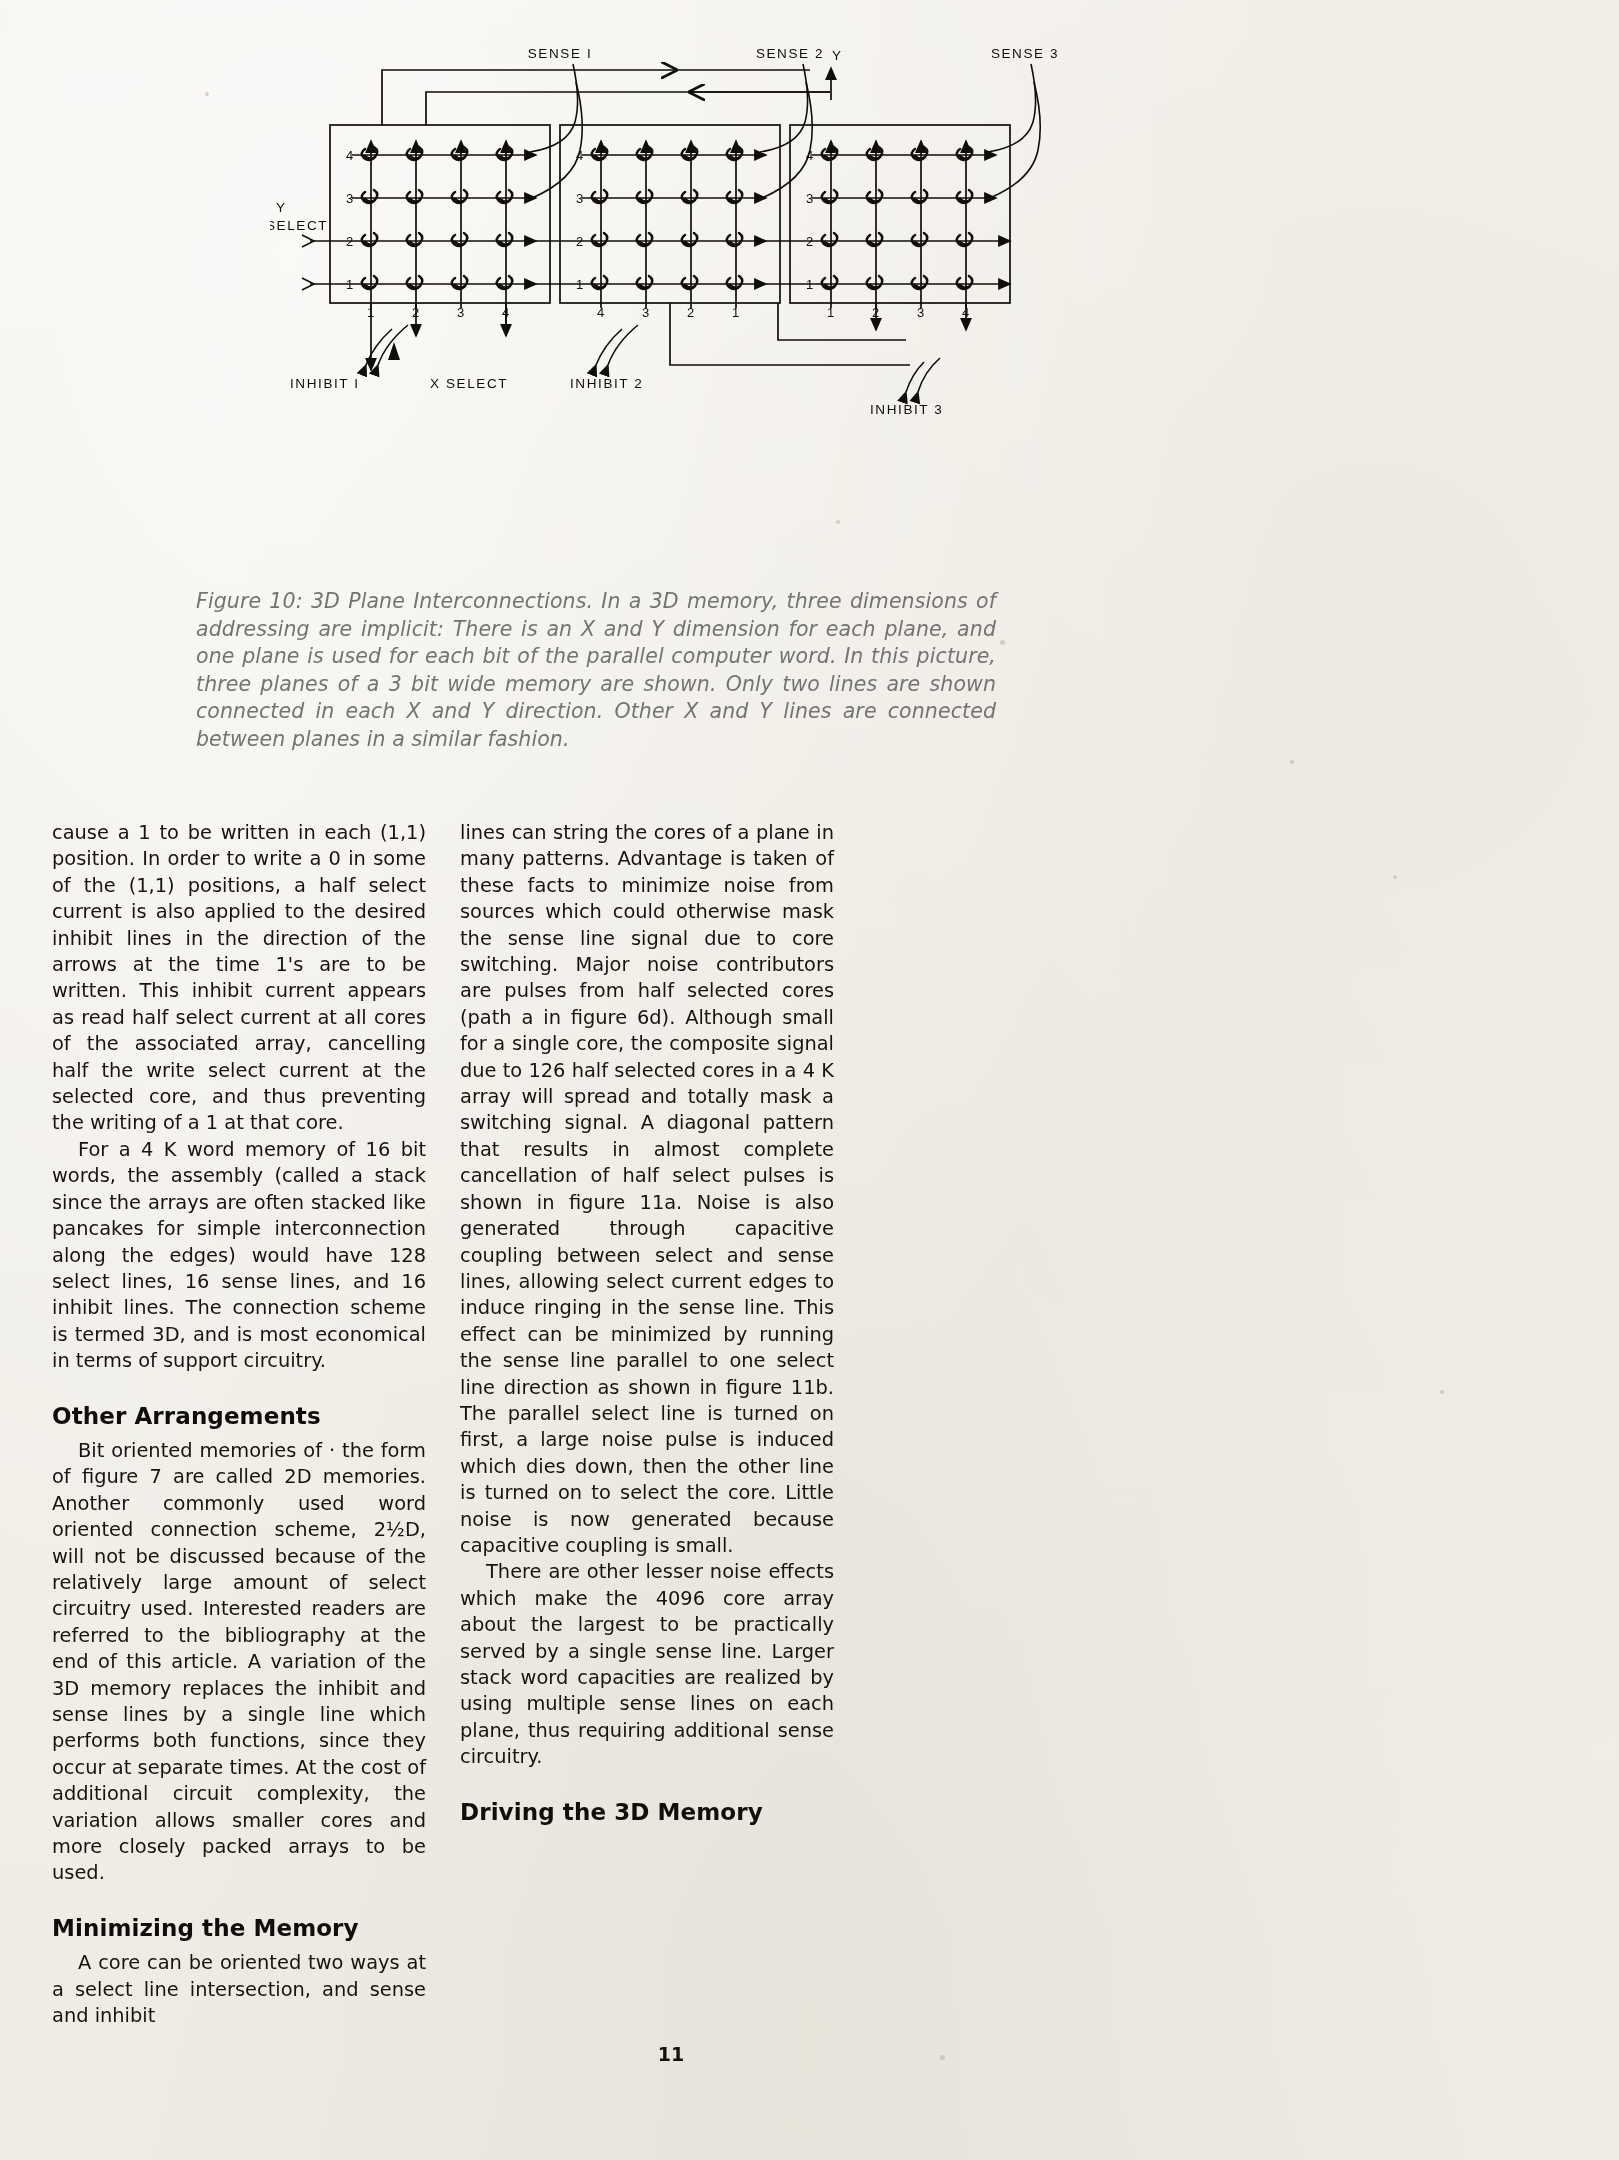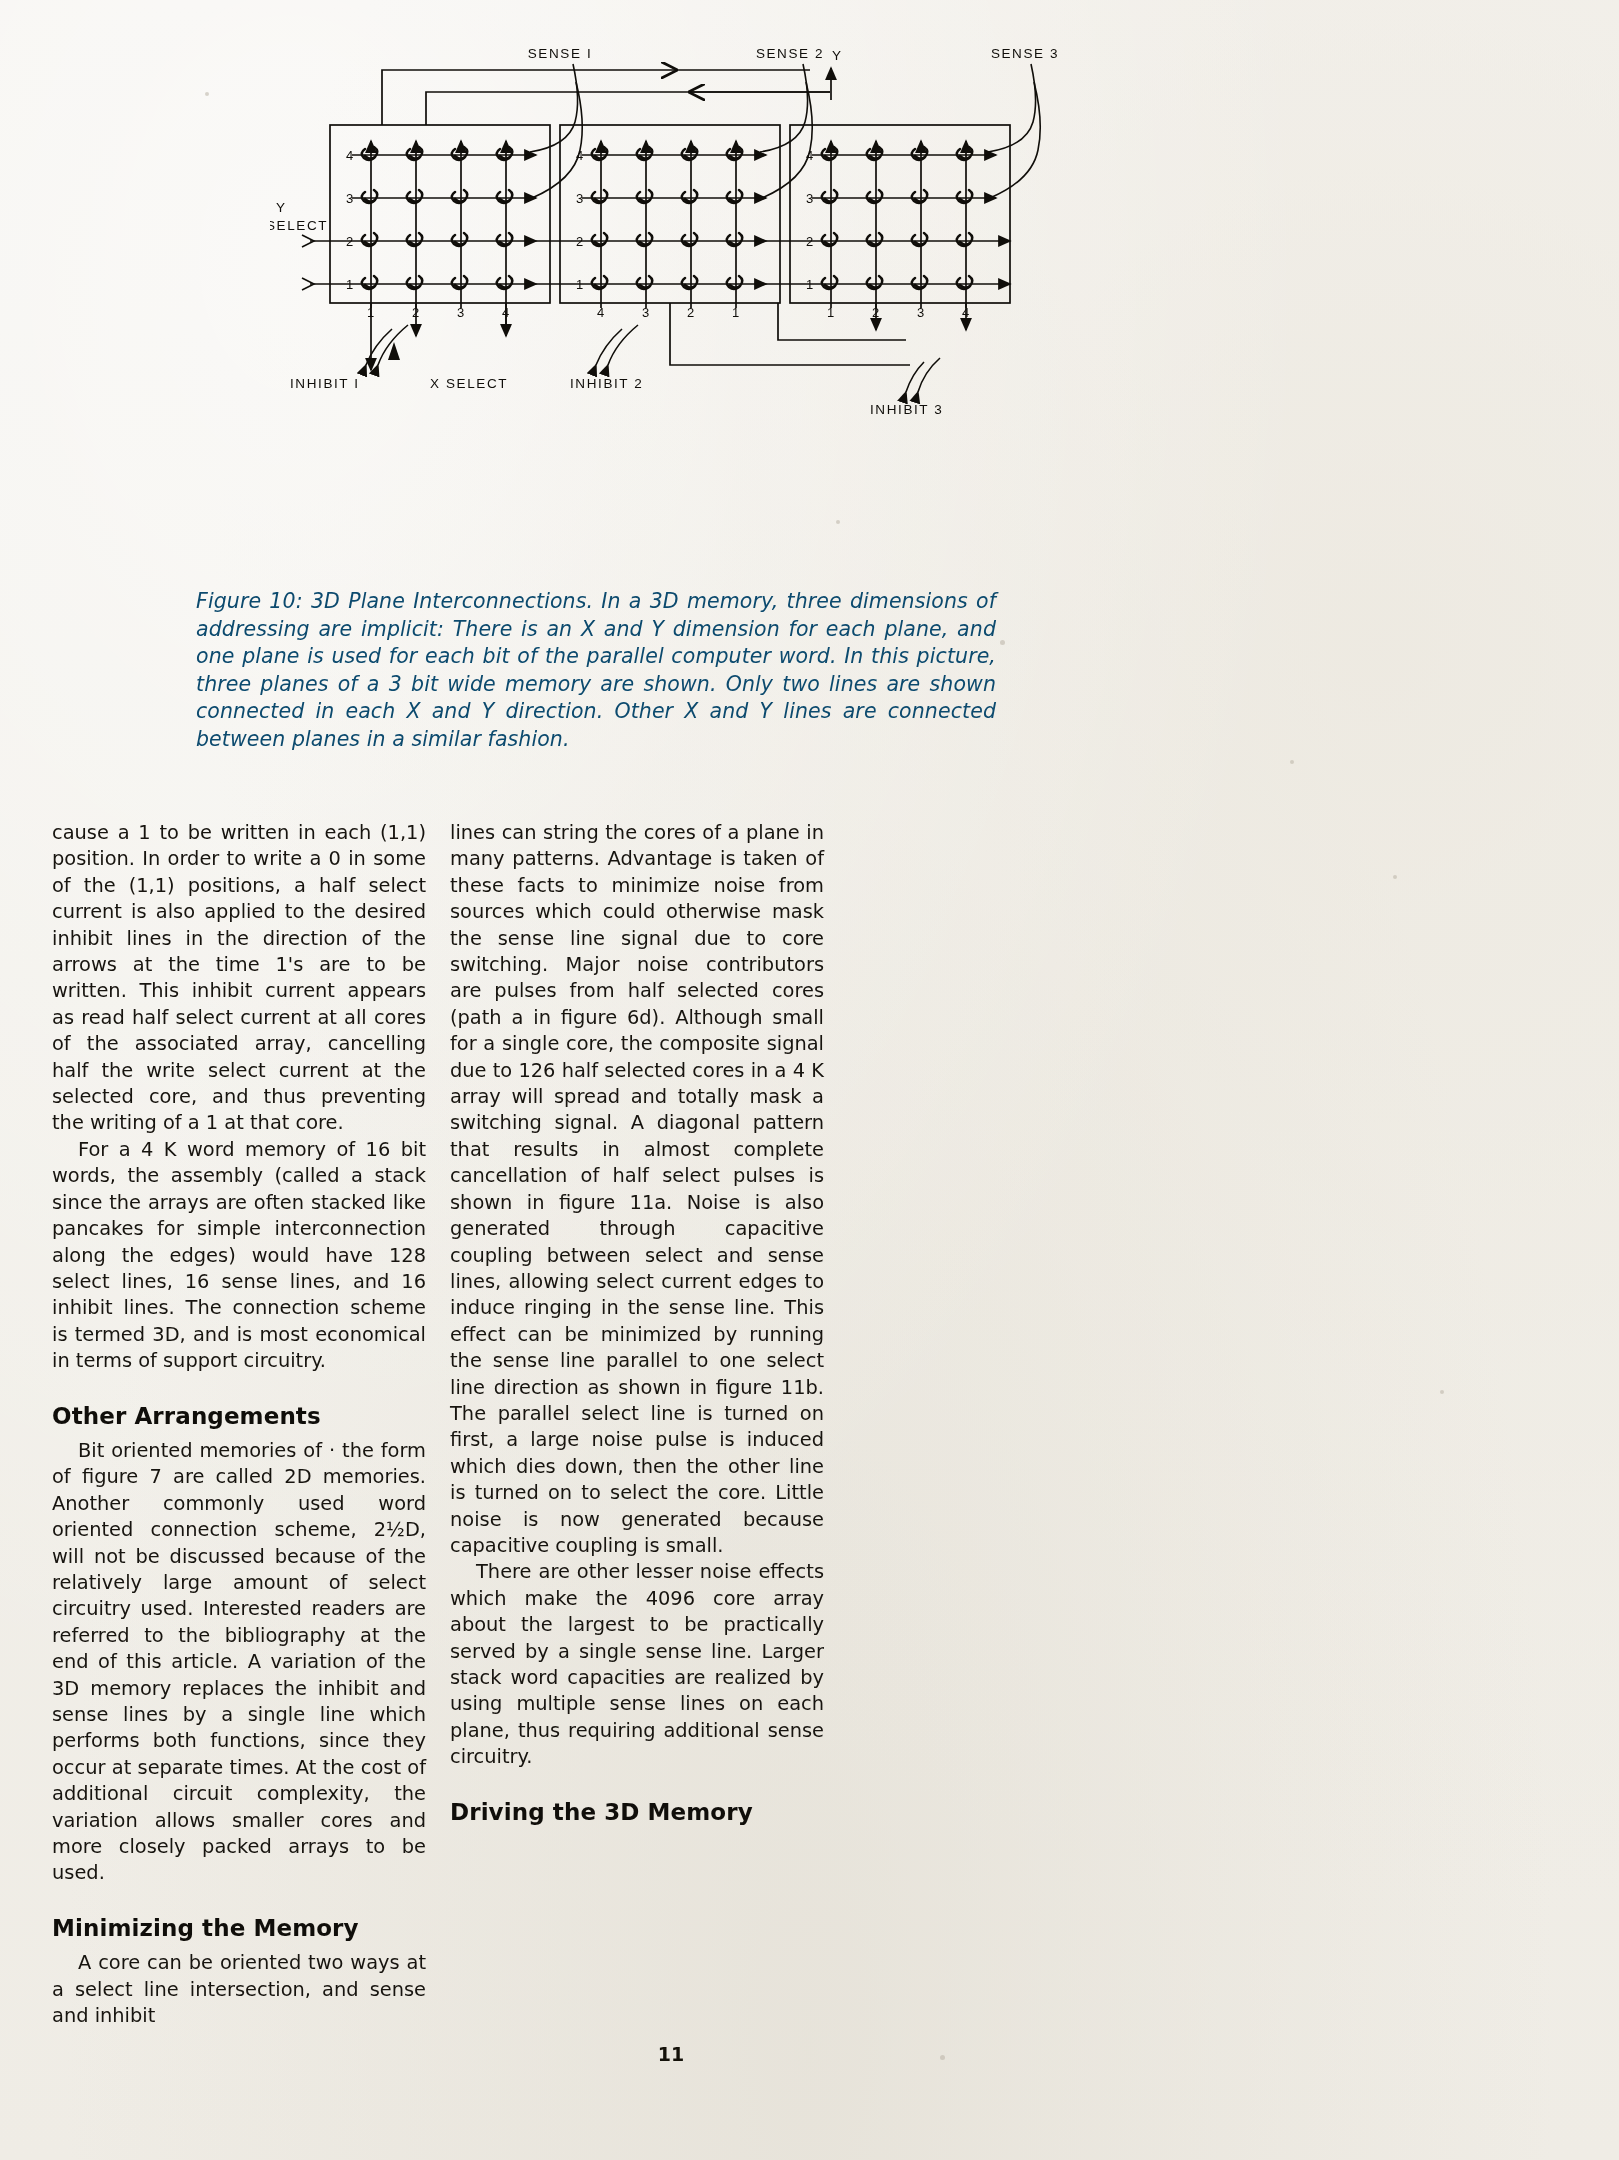--- a/index.html
+++ b/index.html
@@ -32,33 +32,33 @@
   
   #figure-caption{
     position:absolute;
     left:196px; top:588px; width:800px;
     font-family:"DejaVu Sans", sans-serif;
     font-style:italic;
     font-size:20.5px;
     line-height:27.5px;
     text-align:justify;
     letter-spacing:.1px;
-    color:#0c4a6e;
+    color:#737373;
   }
 
   
   #body-columns{
     position:absolute;
     left:52px; top:820px;
     width:1515px;
     display:flex;
     gap:22px;
   }
   .column{ width:374px; }
-  .col-right{ margin-left:2px; }
+  .col-right{ margin-left:12px; }
 
   .para{
     font-family:"DejaVu Sans", sans-serif;
     font-size:19.4px;
     line-height:26.4px;
     text-align:justify;
     text-justify:inter-word;
     margin:0 0 0 0;
     color:#17140f;
     letter-spacing:0px;

